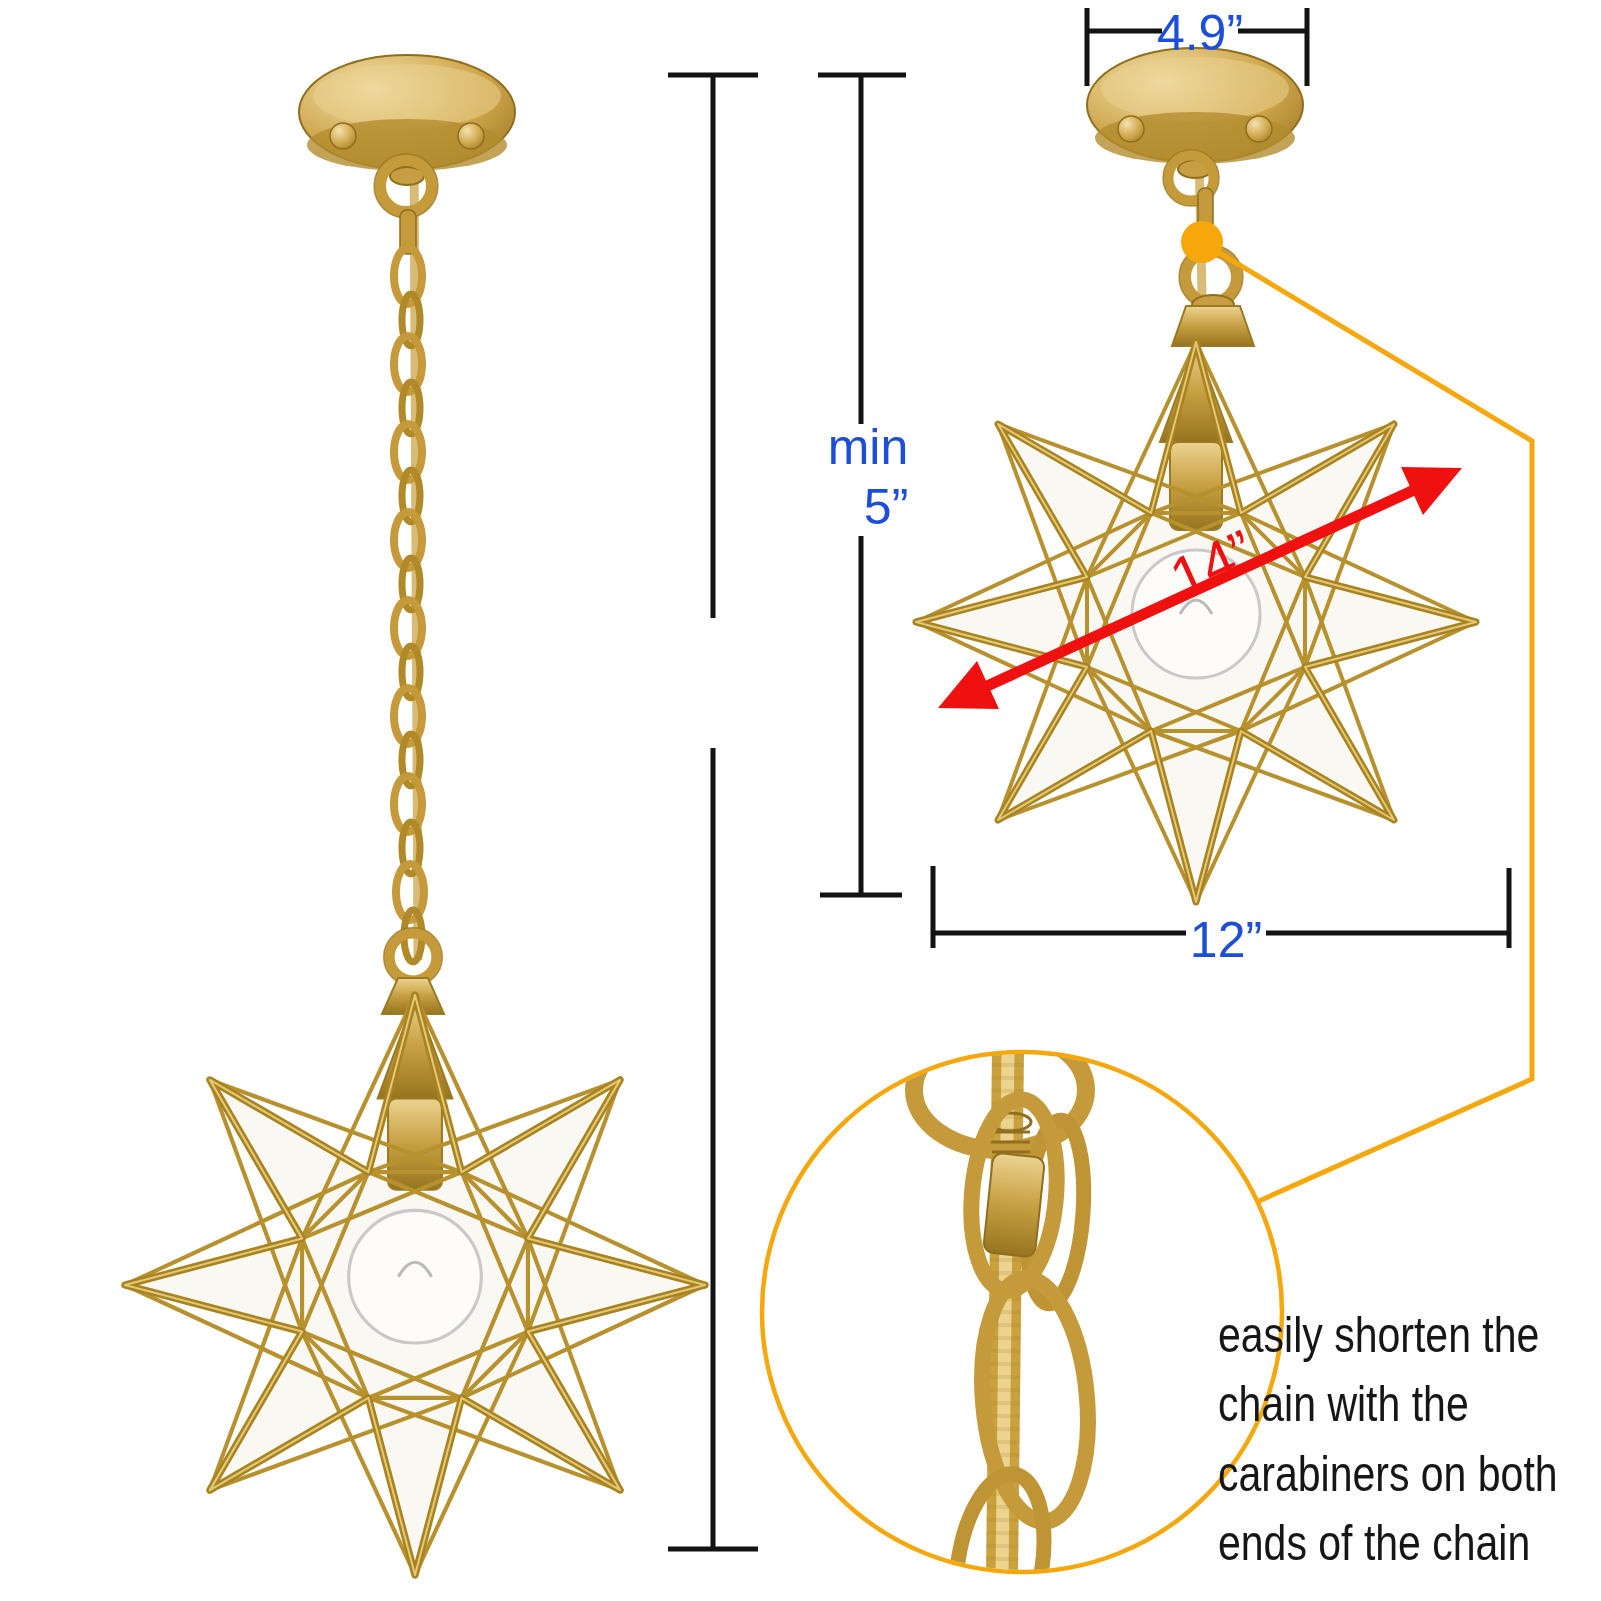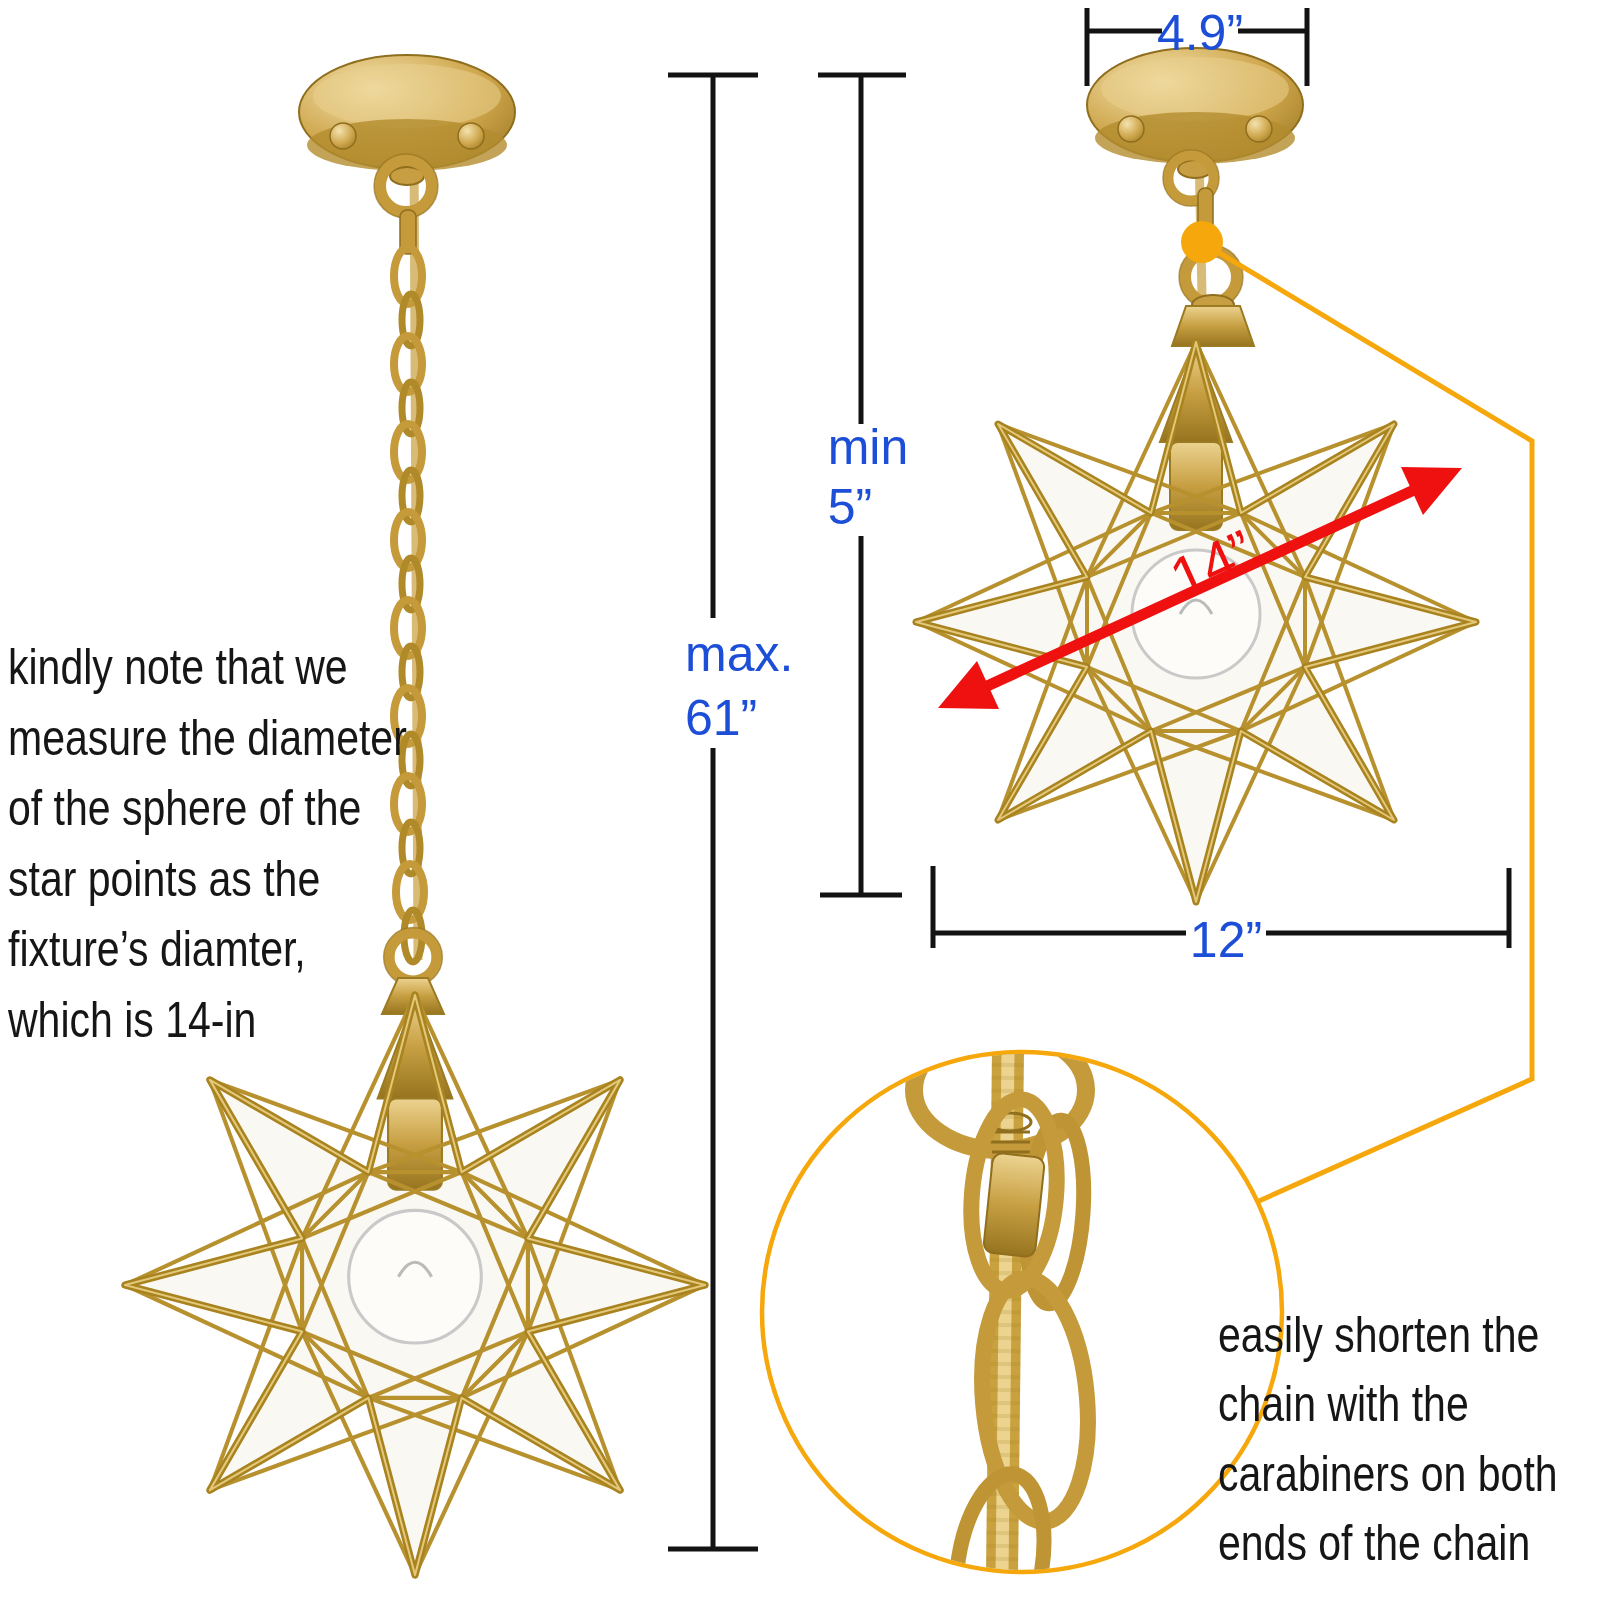--- a/index.html
+++ b/index.html
@@ -14,21 +14,21 @@
   .note .ln {
     white-space:nowrap; line-height:70.5px; height:70.5px;
     transform:scale(.82,1); transform-origin:0 50%;
   }
   #right-note .ln { line-height:69.3px; height:69.3px; }
 
   .dim { position:absolute; font-size:50px; font-weight:500; color:#1d4ed8; white-space:nowrap; }
   .dim.ctr { transform:translate(-50%,-50%); }
   #max-block { left:685px; top:622px; }
   #max-block .ln { line-height:64px; height:64px; }
-  #min-block { left:868px; top:417px; transform:translateX(-50%); text-align:left; }
+  #min-block { left:868px; top:417px; transform:translateX(-50%); text-align:right; }
   #min-block .ln { line-height:60px; height:60px; }
   #dim-49 { left:1200px; top:33px; }
   #dim-11 { left:1226px; top:940px; }
   #dim-14 {
     left:1212px; top:564px; color:#ef1010; font-size:58px;
     transform:translate(-50%,-50%) rotate(-24.5deg);
   }
   #left-note { left:8px; top:632px; }
   #right-note { left:1218px; top:1301px; }
 </style>
@@ -163,42 +163,30 @@
         <path d="M992,1132 h38 M990,1142 h40 M992,1152 h38" stroke="#8f6e1e" stroke-width="3" fill="none"></path>
         <ellipse cx="1055" cy="1212" rx="28" ry="92" fill="none" stroke="#bf9434" stroke-width="15" transform="rotate(4 1055 1212)"></ellipse>
         <ellipse cx="1014" cy="1195" rx="42" ry="96" fill="none" stroke="#c49a3a" stroke-width="16" transform="rotate(5 1014 1195)"></ellipse>
         <rect x="988" y="1155" width="52" height="100" rx="10" fill="url(#goldV)" stroke="#8f6e1e" stroke-width="2" transform="rotate(6 1014 1205)"></rect>
         <ellipse cx="1035" cy="1400" rx="52" ry="122" fill="none" stroke="#c49a3a" stroke-width="16" transform="rotate(-5 1035 1400)"></ellipse>
         <ellipse cx="1000" cy="1565" rx="42" ry="92" fill="none" stroke="#bf9434" stroke-width="15" transform="rotate(9 1000 1565)"></ellipse>
       </g>
     </g>
   </svg>
 
-  <div id="left-note" class="note">
-    <div class="ln">kindly note that we</div>
-    <div class="ln">measure the diameter</div>
-    <div class="ln">of the sphere of the</div>
-    <div class="ln">star points as the</div>
-    <div class="ln">fixture’s diamter,</div>
-    <div class="ln">which is 14-in</div>
-  </div>
 
   <div id="right-note" class="note">
     <div class="ln">easily shorten the</div>
     <div class="ln">chain with the</div>
     <div class="ln">carabiners on both</div>
     <div class="ln">ends of the chain</div>
   </div>
 
   <div id="dim-49" class="dim ctr">4.9”</div>
 
-  <div id="max-block" class="dim">
-    <div class="ln">max.</div>
-    <div class="ln">61”</div>
-  </div>
 
   <div id="min-block" class="dim">
     <div class="ln">min</div>
     <div class="ln">5”</div>
   </div>
 
   <div id="dim-11" class="dim ctr">12”</div>
 
   <div id="dim-14" class="dim">14”</div>
 

